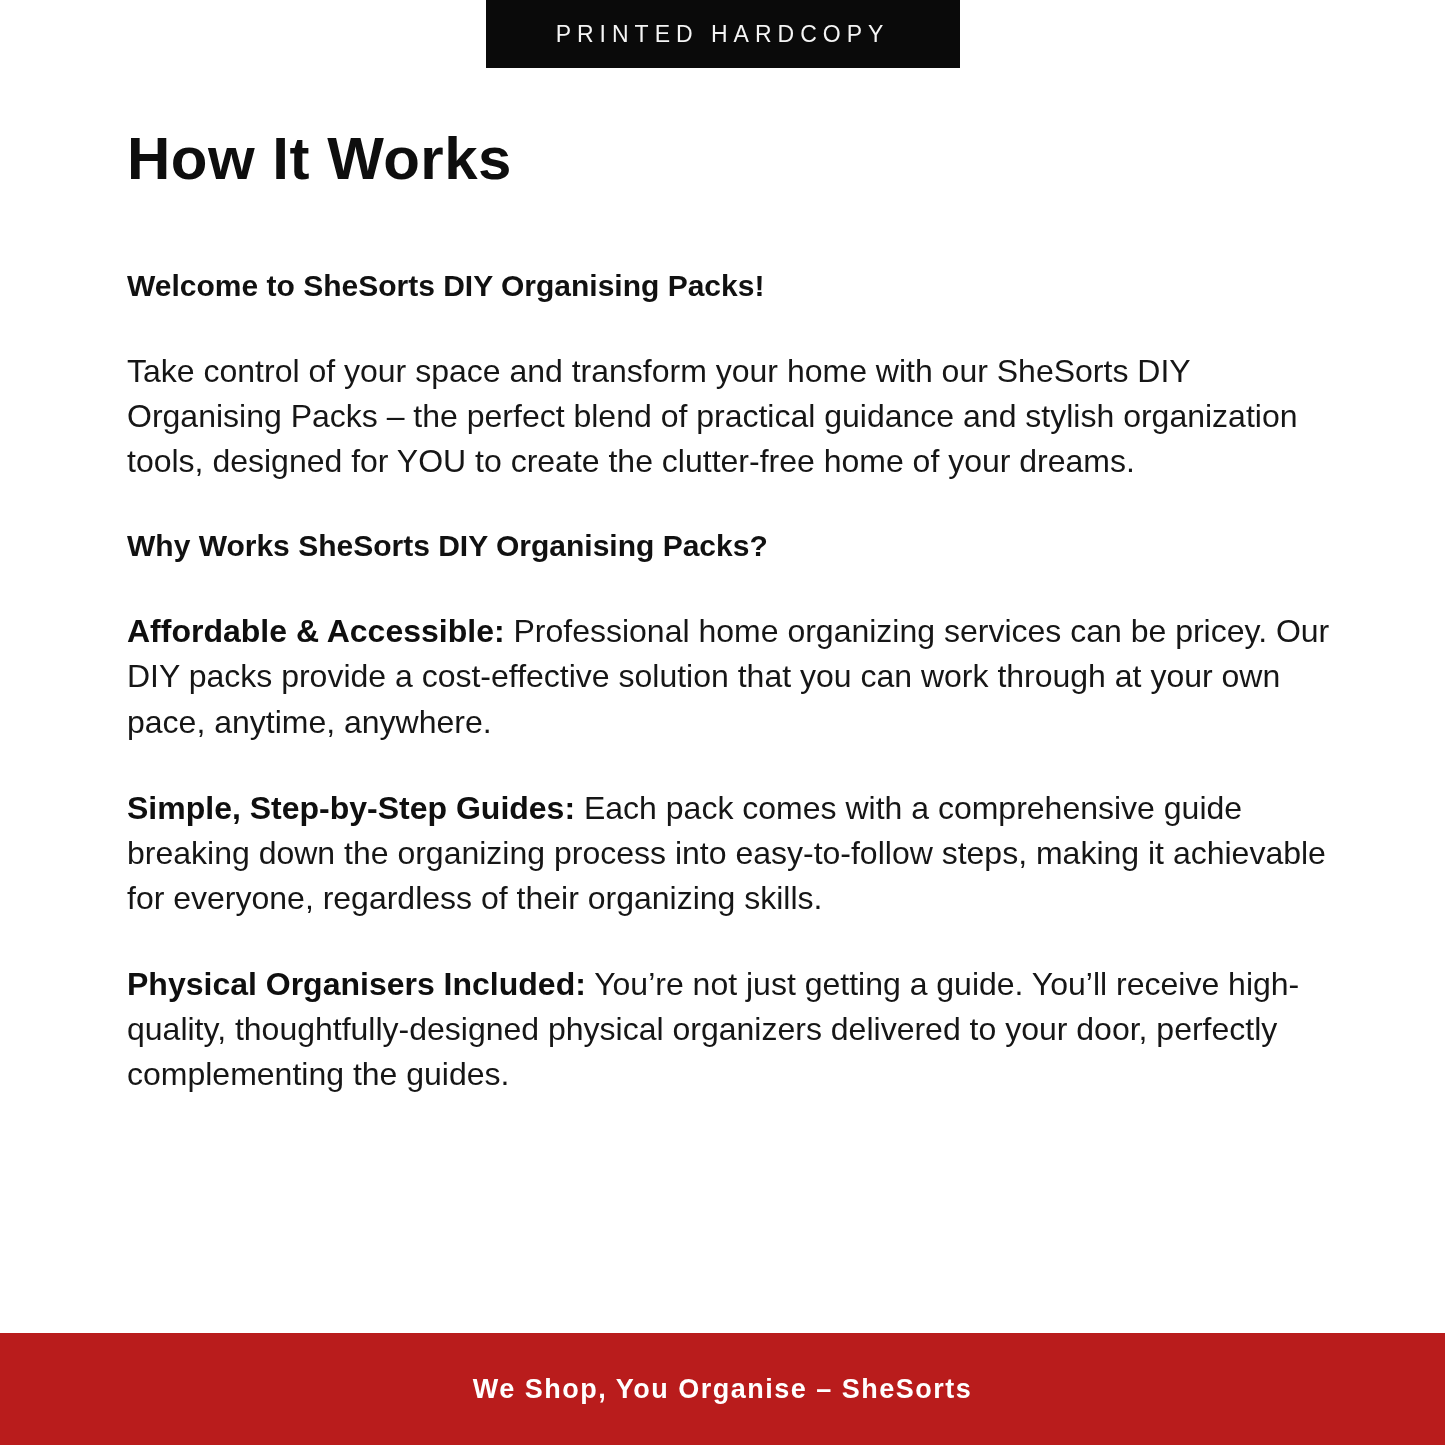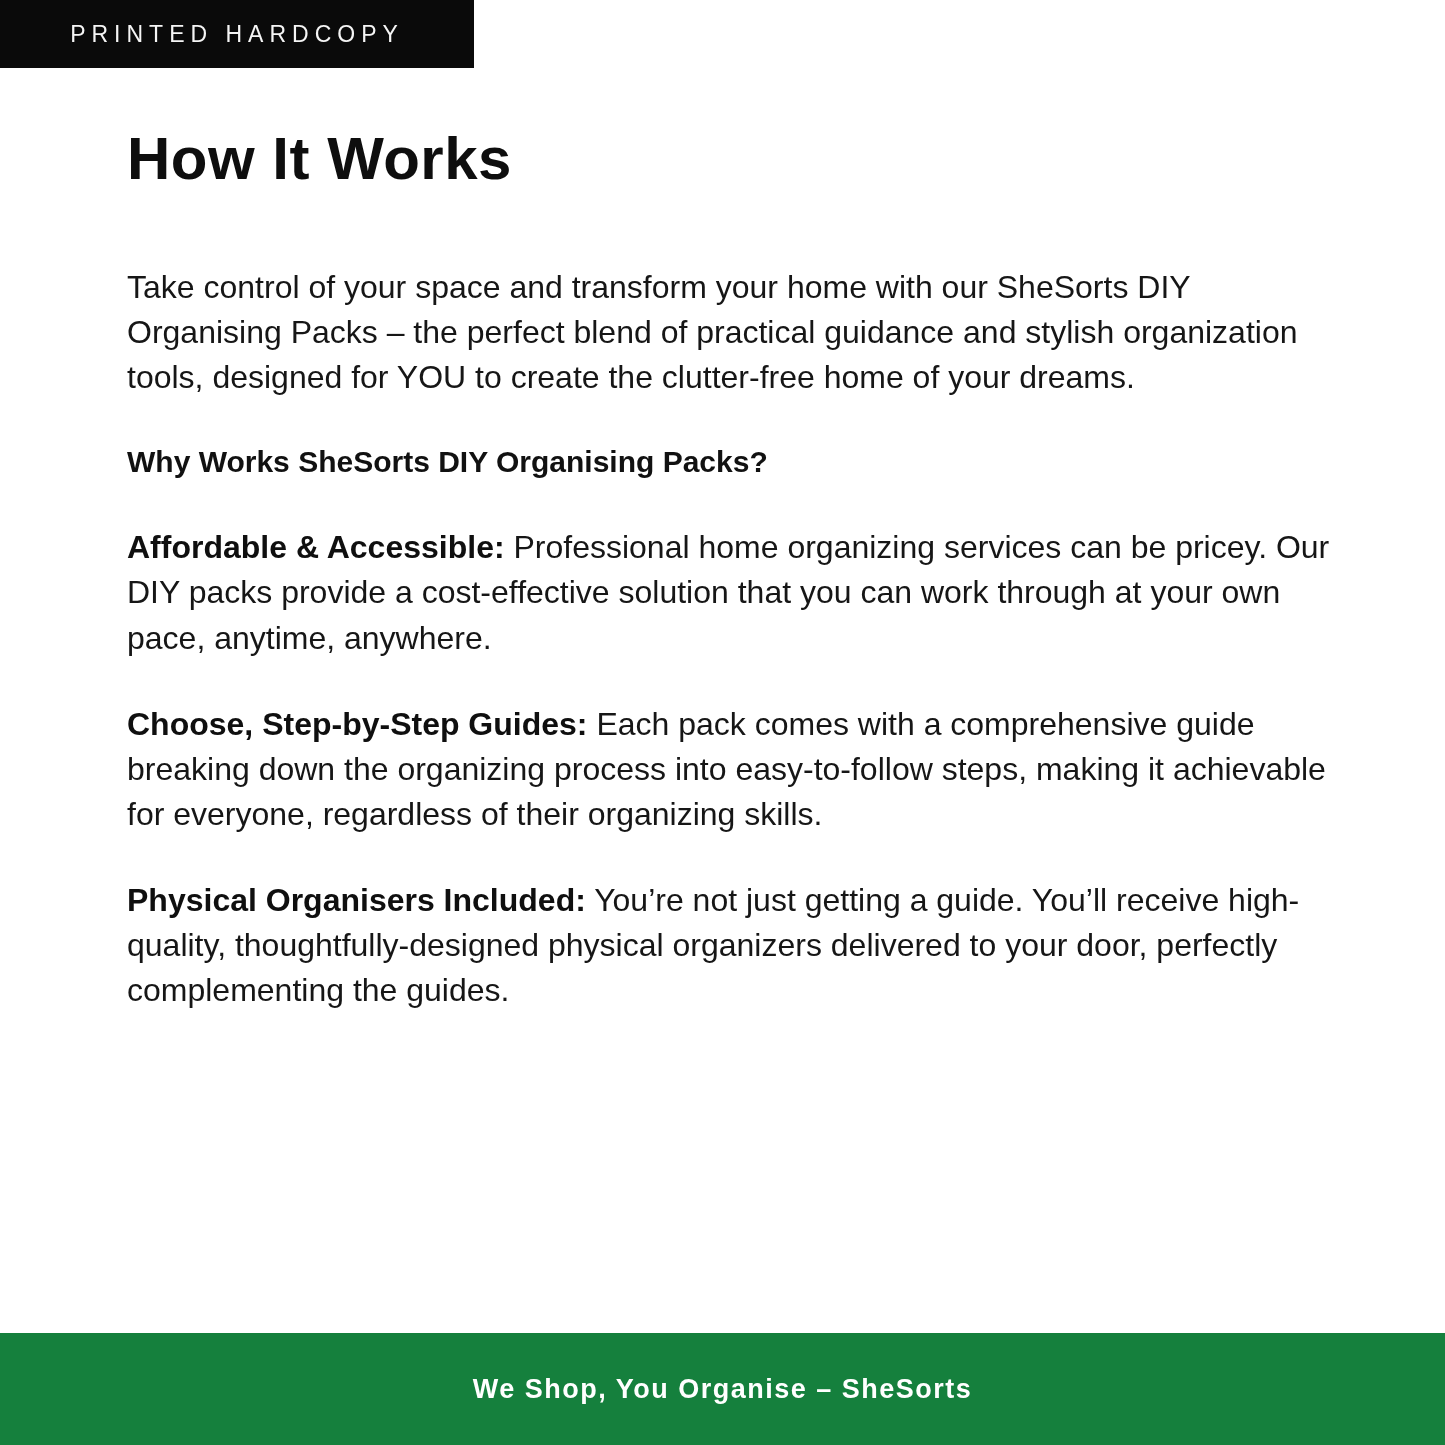--- a/index.html
+++ b/index.html
@@ -12,20 +12,21 @@
     height: 1445px;
     display: flex;
     flex-direction: column;
     font-family: "Liberation Sans", sans-serif;
     color: #141414;
     overflow: hidden;
   }
   .badge-row {
     flex: 0 0 auto;
     display: flex;
+    justify-content: center;
   }
   .badge {
     background: #0a0a0a;
     width: 474px;
     height: 68px;
     display: flex;
     align-items: center;
     justify-content: center;
   }
   .badge span {
@@ -64,21 +65,21 @@
     color: #161616;
   }
   p strong {
     font-weight: 700;
     color: #0f0f0f;
     margin-top: 32px;
   }
   .footer {
     flex: 0 0 auto;
     height: 112px;
-    background: #15803d;
+    background: #b91c1c;
     display: flex;
     align-items: center;
     justify-content: center;
   }
   .footer span {
     color: #ffffff;
     font-size: 27px;
     font-weight: 700;
     letter-spacing: 1.5px;
     white-space: nowrap;
@@ -89,32 +90,33 @@
 
 <header class="badge-row">
   <div class="badge">
     <span>PRINTED HARDCOPY</span>
   </div>
 </header>
 
 <main class="content">
   <h1>How It Works</h1>
 
+  <h2>Welcome to SheSorts DIY Organising Packs!</h2>
 
   <p>Take control of your space and transform your home with our SheSorts DIY Organising Packs – the perfect blend of practical guidance and stylish organization tools, designed for YOU to create the clutter-free home of your dreams.</p>
 
   <h2>Why Works SheSorts DIY Organising Packs?</h2>
 
   <p>
     <strong>Affordable &amp; Accessible:</strong>
     <span>Professional home organizing services can be pricey. Our DIY packs provide a cost-effective solution that you can work through at your own pace, anytime, anywhere.</span>
   </p>
 
   <p>
-    <strong>Choose, Step-by-Step Guides:</strong>
+    <strong>Simple, Step-by-Step Guides:</strong>
     <span>Each pack comes with a comprehensive guide breaking down the organizing process into easy-to-follow steps, making it achievable for everyone, regardless of their organizing skills.</span>
   </p>
 
 
   <p>
     <strong>Physical Organisers Included:</strong>
     <span>You’re not just getting a guide. You’ll receive high-quality, thoughtfully-designed physical organizers delivered to your door, perfectly complementing the guides.</span>
   </p>
 </main>
 

